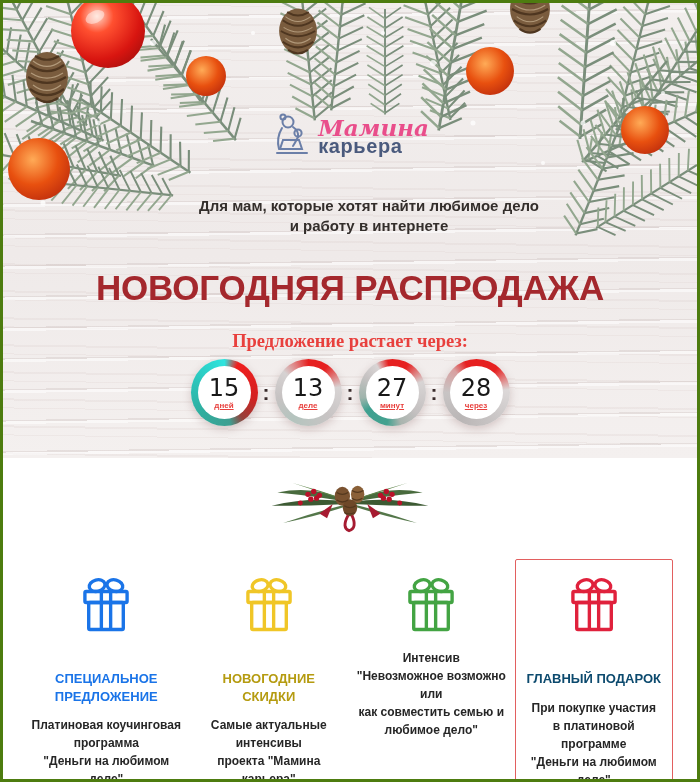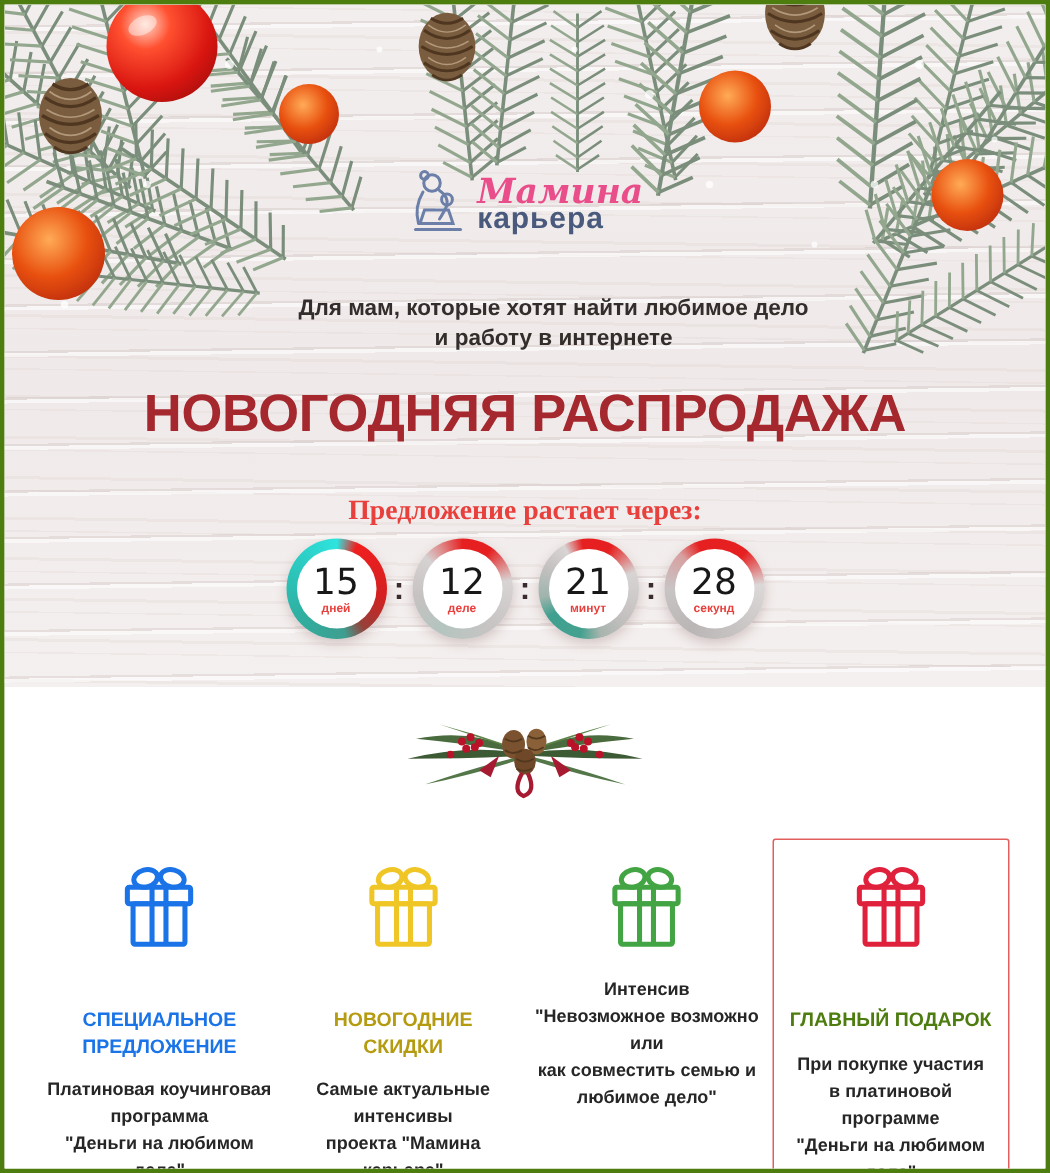--- a/index.html
+++ b/index.html
@@ -22,21 +22,21 @@
   .logo-line2 { font-size:20px; font-weight:bold; color:#4a5a7d; line-height:0.95; letter-spacing:0.6px; margin-top:-2px; }
 
   .subtitle { position:absolute; top:193px; width:100%; text-align:center; font-size:15px; font-weight:bold; color:#332e2b; line-height:1.33; white-space:pre-line;margin-left:19px; }
   .main-title { position:absolute; top:253px; width:100%; text-align:center; font-size:35px; font-weight:bold; letter-spacing:-0.2px; }
   .cd-head { position:absolute; top:328px; width:100%; text-align:center; font-size:18.5px; font-weight:bold;font-family:Liberation Serif, serif; }
 
   .timers { position:absolute; top:356px; width:100%; display:flex; justify-content:center; align-items:center; }
   .timer { width:67px; height:67px; border-radius:50%; display:flex; align-items:center; justify-content:center; box-shadow:0 3px 8px rgba(140,100,100,0.30); }
   .timer-inner { width:53px; height:53px; border-radius:50%; background:#ffffff; display:flex; flex-direction:column; align-items:center; justify-content:center; }
   .timer-value { font-family:"DejaVu Sans", sans-serif; font-size:24px; color:#181818; line-height:1; }
-  .timer-unit { font-size:8px; font-weight:bold; color:#e8403d; margin-top:1px; }
+  .timer-unit { font-size:8px; font-weight:bold; color:#e8403d; margin-top:1px;text-decoration:underline; }
   .colon { font-size:21px; font-weight:bold; color:#3a2c2c; margin:0 5px; }
   .ring-0 { background:conic-gradient(#2ee4de 0deg,#f01f1f 25deg,#d42020 100deg,#96403a 145deg,#3e9e90 170deg,#2fae9f 230deg,#2cc4ba 290deg,#2ee4de 360deg); }
   .ring-1 { background:conic-gradient(#e62020 0deg,#e62020 35deg,#d8d4d4 80deg,#c8c4c4 140deg,#b4c4be 210deg,#c6c2c2 260deg,#d6d2d2 310deg,#e08080 335deg,#e62020 360deg); }
   .ring-2 { background:conic-gradient(#e62020 0deg,#e62020 28deg,#d8d4d4 70deg,#c4c0c0 130deg,#a9b4ae 165deg,#44a18f 190deg,#3fa090 235deg,#9fb4ac 260deg,#c6c2c2 300deg,#d9d5d5 330deg,#e62020 352deg,#e62020 360deg); }
   .ring-3 { background:conic-gradient(#e62020 0deg,#e62020 40deg,#dcd8d8 85deg,#c8c4c4 150deg,#bab6b6 210deg,#c8c4c4 270deg,#d8a0a0 315deg,#e62020 340deg,#e62020 360deg); }
 
   
   .white-section { background:#ffffff; }
   .garland-wrap { display:flex; justify-content:center; padding-top:13px; }
   .offers { display:flex; padding:0 22px; margin-top:26px; align-items:stretch; }
@@ -143,50 +143,50 @@
       </svg>
       <div class="logo-text">
         <span class="logo-line1">Мамина</span>
         <span class="logo-line2">карьера</span>
       </div>
     </div>
 
     <div class="subtitle">Для мам, которые хотят найти любимое дело
 и работу в интернете</div>
 
-    <div class="main-title" style="color: rgb(164, 40, 45);">НОВОГОДНЯЯ РАСПРОДАЖА</div>
+    <div class="main-title" style="color: rgb(164, 40, 45); margin-top: 12px;">НОВОГОДНЯЯ РАСПРОДАЖА</div>
 
     <div class="cd-head" style="color: rgb(232, 64, 61);">Предложение растает через:</div>
 
     <div class="timers">
       <div class="timer ring-0">
         <div class="timer-inner">
           <span class="timer-value">15</span>
           <span class="timer-unit">дней</span>
         </div>
       </div>
       <span class="colon">:</span>
       <div class="timer ring-1">
         <div class="timer-inner">
-          <span class="timer-value">12</span>
+          <span class="timer-value">13</span>
           <span class="timer-unit">деле</span>
         </div>
       </div>
       <span class="colon">:</span>
       <div class="timer ring-2">
         <div class="timer-inner">
-          <span class="timer-value">21</span>
+          <span class="timer-value">27</span>
           <span class="timer-unit">минут</span>
         </div>
       </div>
       <span class="colon">:</span>
       <div class="timer ring-3">
         <div class="timer-inner">
           <span class="timer-value">28</span>
-          <span class="timer-unit">секунд</span>
+          <span class="timer-unit">через</span>
         </div>
       </div>
     </div>
   </div>
 
   <div class="white-section">
 
     <div class="garland-wrap">
       <svg width="172" height="62" viewBox="0 0 180 64">
         <g>
@@ -281,21 +281,21 @@
 как совместить семью и
 любимое дело"</div>
       </div>
 
       <div class="offer" style="border-color: rgb(226, 95, 95);">
         <span class="offer-icon" style="color: rgb(224, 33, 60);">
           <svg width="54" height="58" viewBox="0 0 64 66">
               <use href="#gift-shape"></use>
             </svg>
         </span>
-        <div class="offer-title" style="color: #4d7c0f;">ГЛАВНЫЙ ПОДАРОК</div>
+        <div class="offer-title" style="color: #0c4a6e;">ГЛАВНЫЙ ПОДАРОК</div>
         <div class="offer-body">При покупке участия
 в платиновой программе
 "Деньги на любимом деле"
 все интенсивы распродажи
 вам в подарок!</div>
       </div>
 
     </div>
   </div>
 </div>

